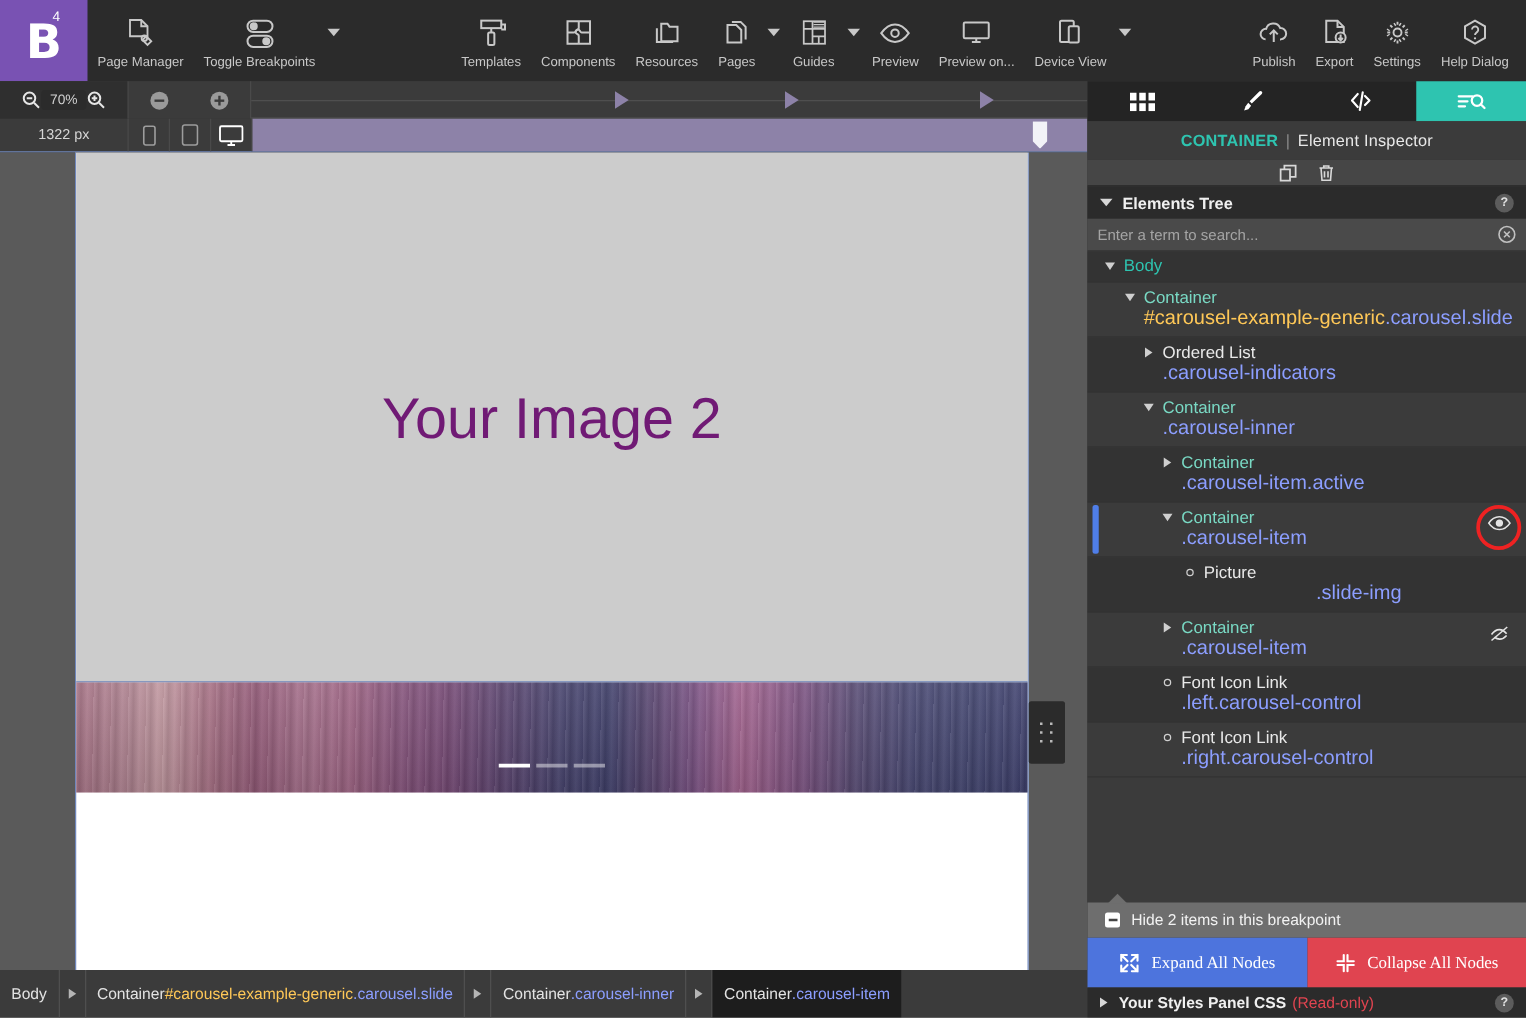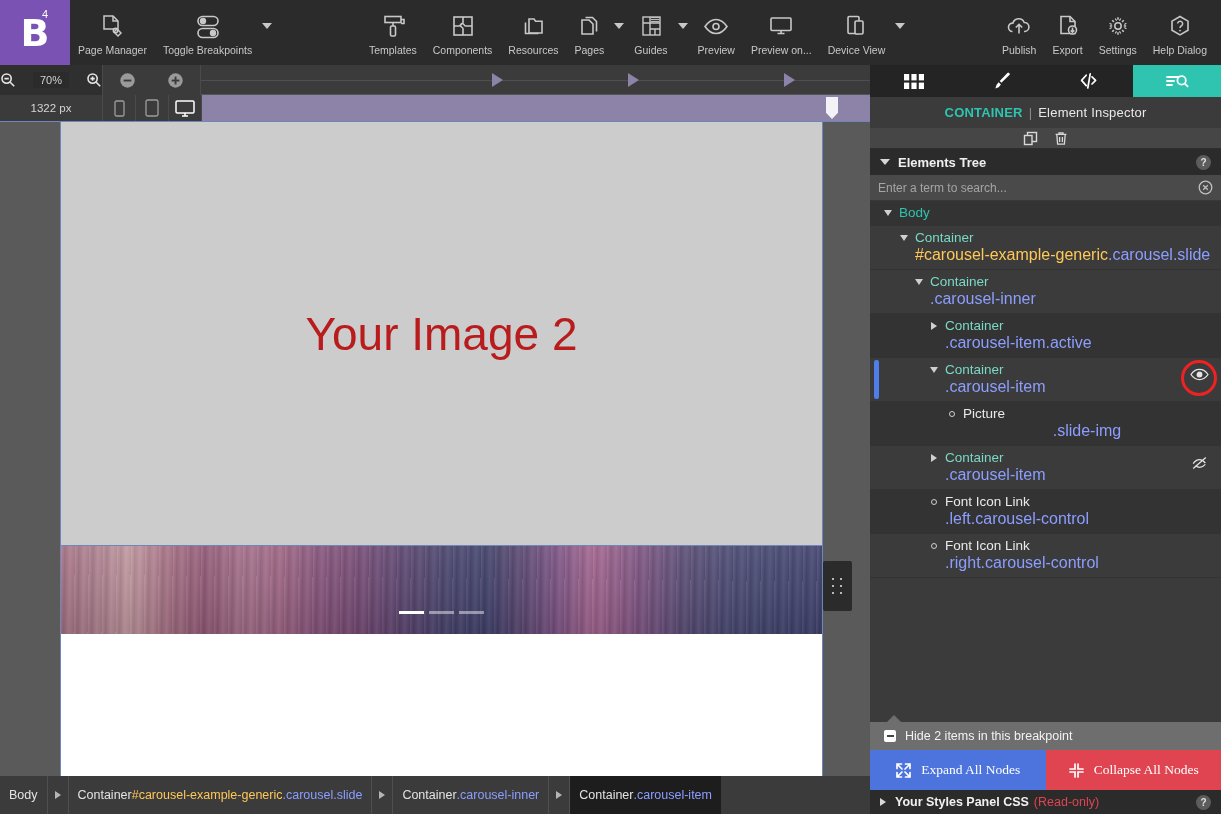--- a/index.html
+++ b/index.html
@@ -49,21 +49,21 @@
   .tb-spacer { flex: 1 1 auto; }
   svg { display: block; }
 
   
   #rulerbar {
     position: absolute; left: 0; top: 65px; width: 870px; height: 30px;
     background: #3b3b3b; display: flex; align-items: stretch;
   }
   #zoomgroup {
     width: 103px; background: #2f2f2f; display: flex; align-items: center;
-    justify-content: space-between; border-right: 1px solid #4a4a4a;
+    justify-content: center; border-right: 1px solid #4a4a4a;
   }
   #zoompct {
     background: #2b2b2b; color: #d0d0d0; font-size: 11px;
     border-radius: 3px; padding: 2px 7px;
   }
   .zbtn { cursor: default; }
   #zoomsteps {
     width: 98px; display: flex; align-items: center; justify-content: space-around;
     border-right: 1px solid #4a4a4a;
   }
@@ -113,21 +113,21 @@
     background: #ffffff;
     border-left: 1px solid #6f86bb; border-right: 1px solid #6f86bb;
   }
   #carousel { position: relative; width: 100%; }
   #slide-placeholder {
     height: 424px; background: #cccccc;
     display: flex; align-items: center; justify-content: center;
     border-bottom: 1px solid #6f86bb;
   }
   #slide-placeholder span {
-    color: #b91c1c; font-size: 46px; font-family: "Liberation Sans", sans-serif;
+    color: #701a75; font-size: 46px; font-family: "Liberation Sans", sans-serif;
   }
   #slide-photo {
     height: 88px; position: relative; overflow: hidden;
     background:
       linear-gradient(185deg, rgba(255,255,255,.12) 0%, rgba(0,0,0,.18) 100%),
       repeating-linear-gradient(91deg,
         rgba(255,255,255,0.10) 0px, rgba(0,0,0,0.10) 4px,
         rgba(255,255,255,0.07) 9px, rgba(0,0,0,0.06) 14px),
       linear-gradient(90deg,
         #b97f94 0%, #c08e9e 5%, #d3a5ae 9%, #b5798f 14%,
@@ -688,20 +688,31 @@
           <span class="tw">
               <i class="down"></i>
             </span>
           <span class="name container">Container</span>
         </div>
         <div class="sub" style="padding-left:17px;">
           <span class="id">#carousel-example-generic</span><span class="cls">.carousel.slide</span>
         </div>
       </div>
 
+      <div class="node alt" style="padding-left:43px;">
+        <div class="row1">
+          <span class="tw">
+              <i class="right"></i>
+            </span>
+          <span class="name">Ordered List</span>
+        </div>
+        <div class="sub" style="padding-left:17px;">
+          <span class="cls">.carousel-indicators</span>
+        </div>
+      </div>
 
       <div class="node" style="padding-left:43px;">
         <div class="row1">
           <span class="tw">
               <i class="down"></i>
             </span>
           <span class="name container">Container</span>
         </div>
         <div class="sub" style="padding-left:17px;">
           <span class="cls">.carousel-inner</span>

